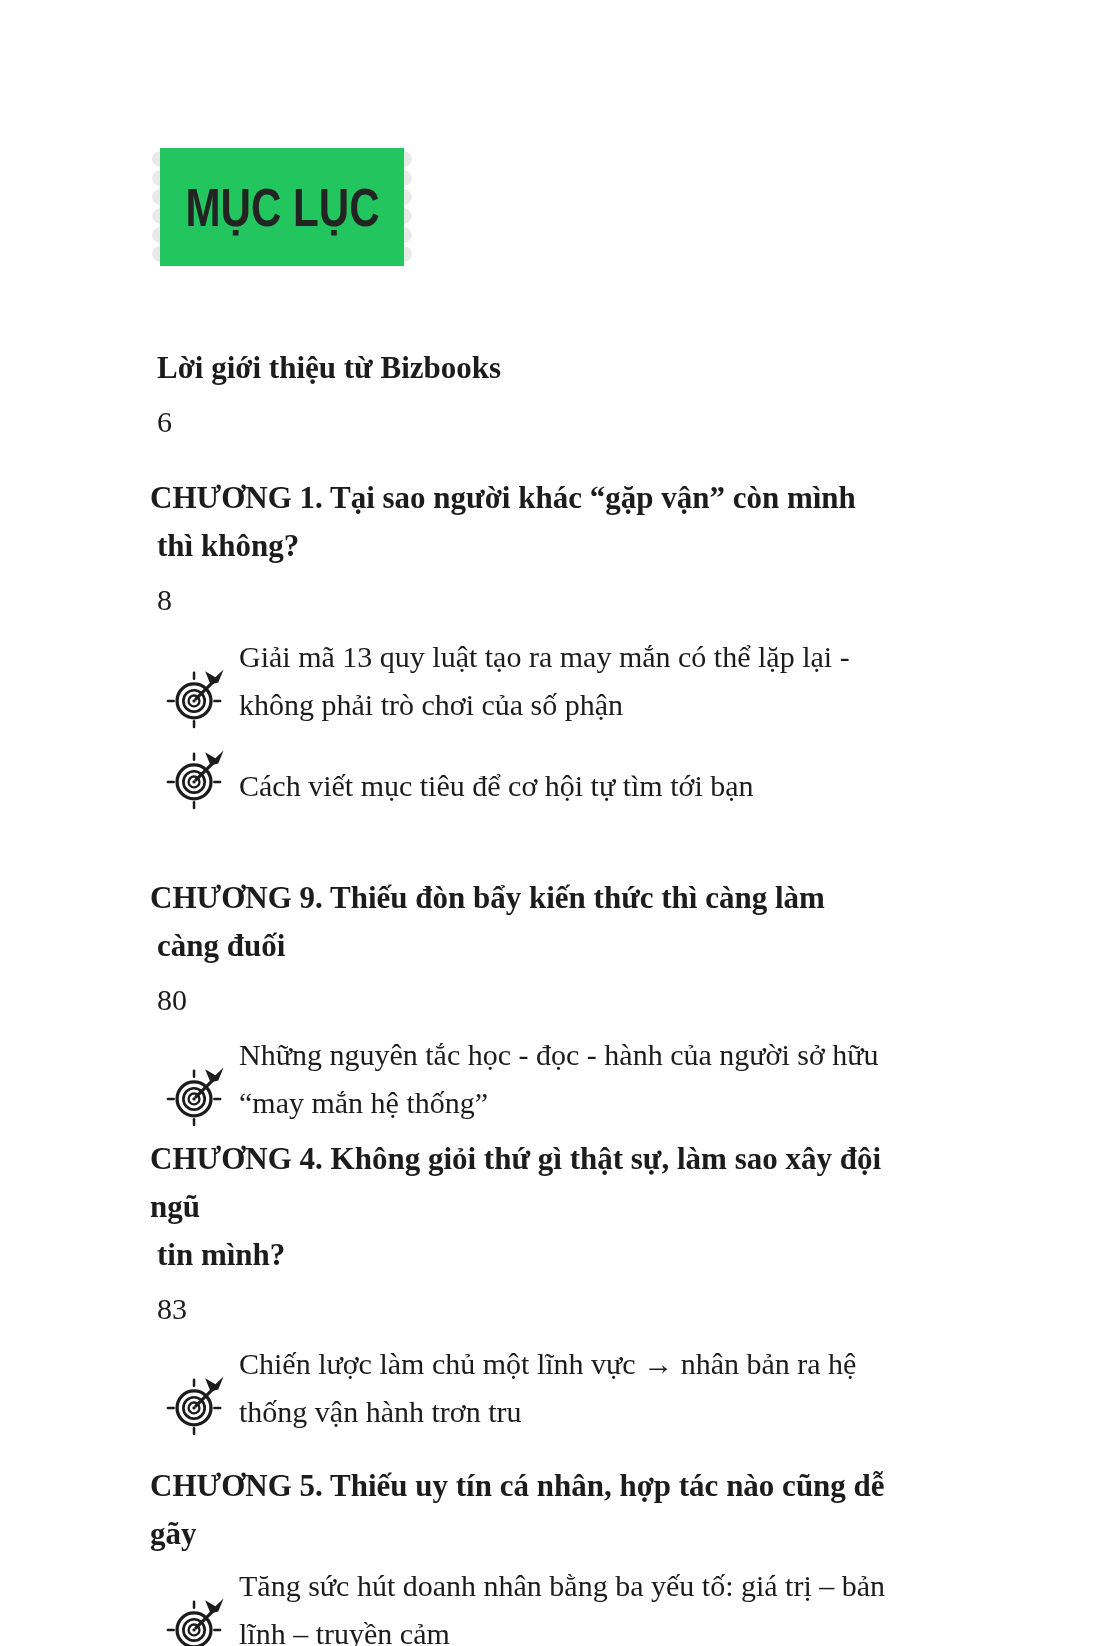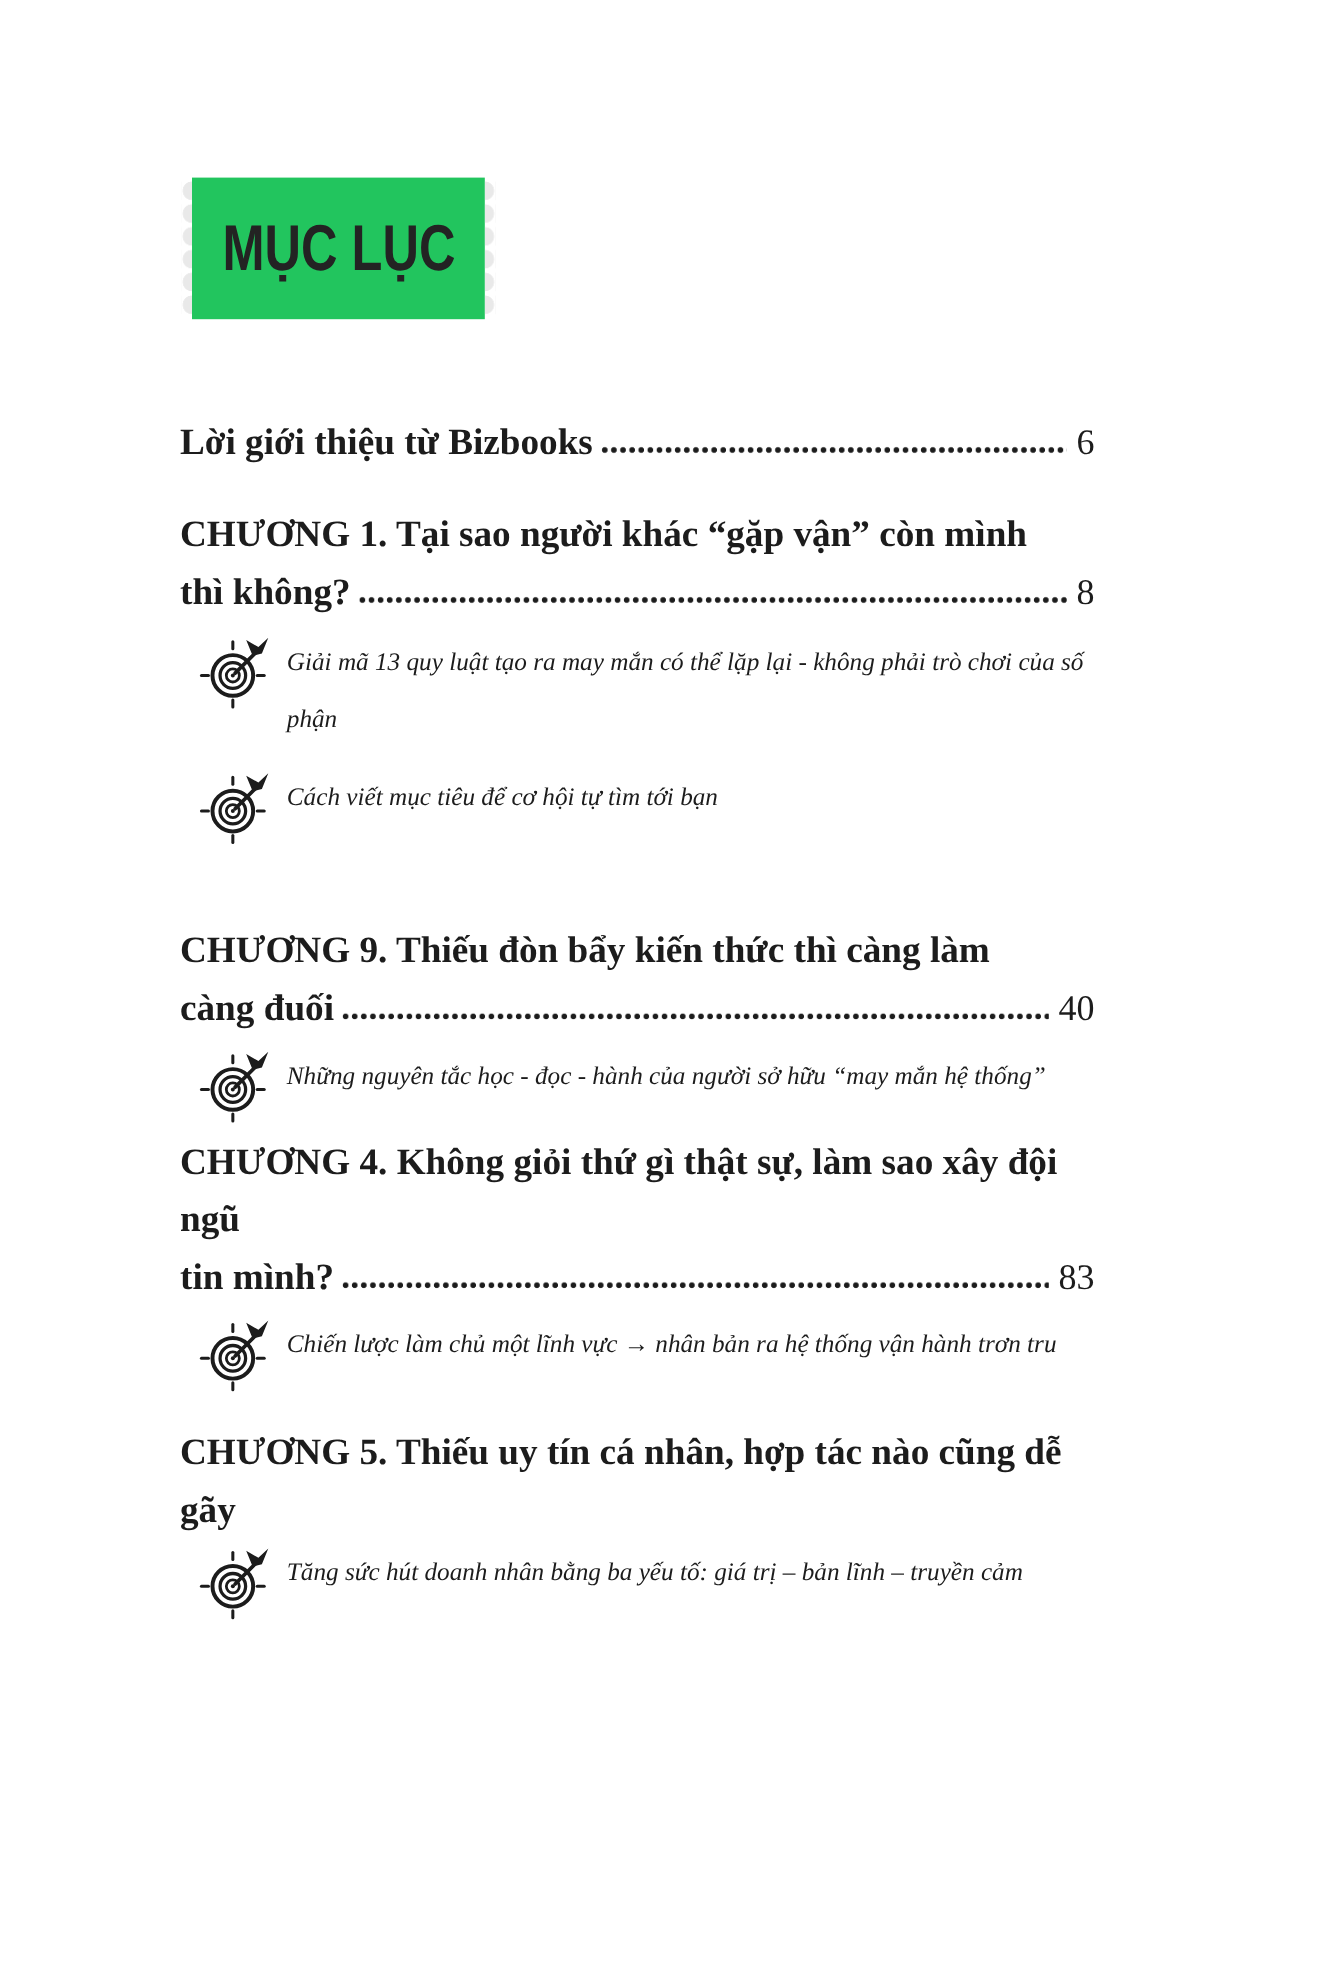--- a/index.html
+++ b/index.html
@@ -61,45 +61,45 @@
 
   
   .entry {
     font-weight: bold;
     font-size: 31px;
     line-height: 48px;
   }
   .entry .lastline {
     display: flex;
     align-items: baseline;
+    flex-direction: column;
   }
   .entry .t2 { white-space: nowrap; }
   .dots {
     flex: 1 1 auto;
     height: 6px;
     margin: 0 8px 0 7px;
     background-image: radial-gradient(circle at 3px 3px, #1c1c1c 2.1px, rgba(0,0,0,0) 2.7px);
     background-size: 7.6px 6px;
     background-repeat: repeat-x;
     background-position: left bottom;
   }
   .pg {
     font-weight: normal;
     font-size: 30px;
     white-space: nowrap;
   }
 
   
   .sub {
     display: flex;
-    align-items: flex-start;
+    align-items: flex-end;
     padding-left: 14px;
     gap: 13px;
-    font-style: italic;
-    font-size: 21px;
+    font-size: 30px;
     line-height: 48px;
   }
   .bullet {
     flex: 0 0 auto;
     width: 62px;
     height: 62px;
     margin-top: 2px;
   }
   .subtext { max-width: 688px; }
 </style>
@@ -161,21 +161,21 @@
         <use href="#target-dart"></use>
       </svg>
     <div class="subtext">Cách viết mục tiêu để cơ hội tự tìm tới bạn</div>
   </div>
 
   <div class="entry" style="margin-top:64px">
     <div class="l1">CHƯƠNG 9. Thiếu đòn bẩy kiến thức thì càng làm</div>
     <div class="lastline">
       <span class="t2">càng đuối</span>
       <span class="dots"></span>
-      <span class="pg">40</span>
+      <span class="pg">80</span>
     </div>
   </div>
   <div class="sub" style="margin-top:7px">
     <svg class="bullet" viewBox="0 0 64 64">
         <use href="#target-dart"></use>
       </svg>
     <div class="subtext">Những nguyên tắc học - đọc - hành của người sở hữu “may mắn hệ thống”</div>
   </div>
 
   <div class="entry" style="margin-top:8px">

